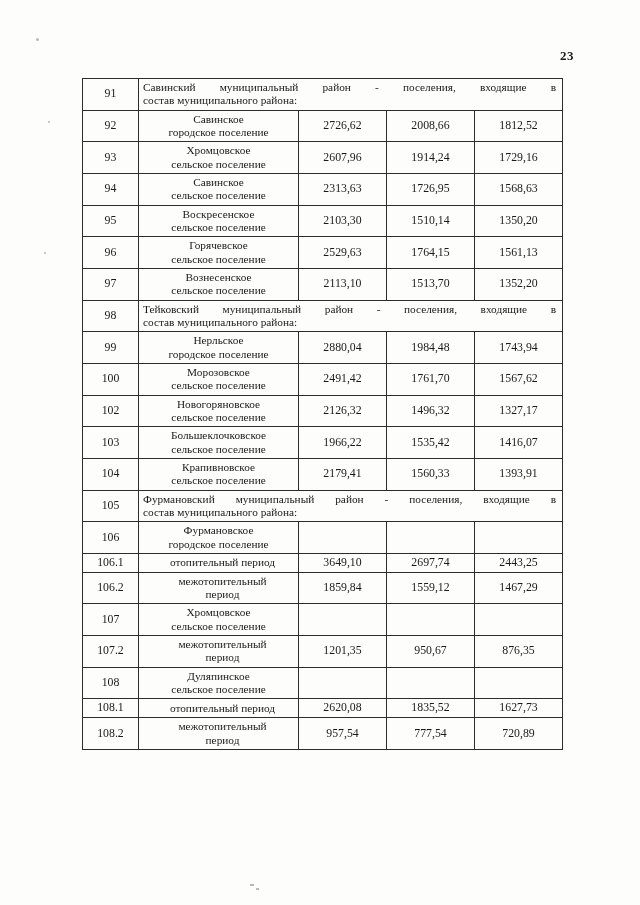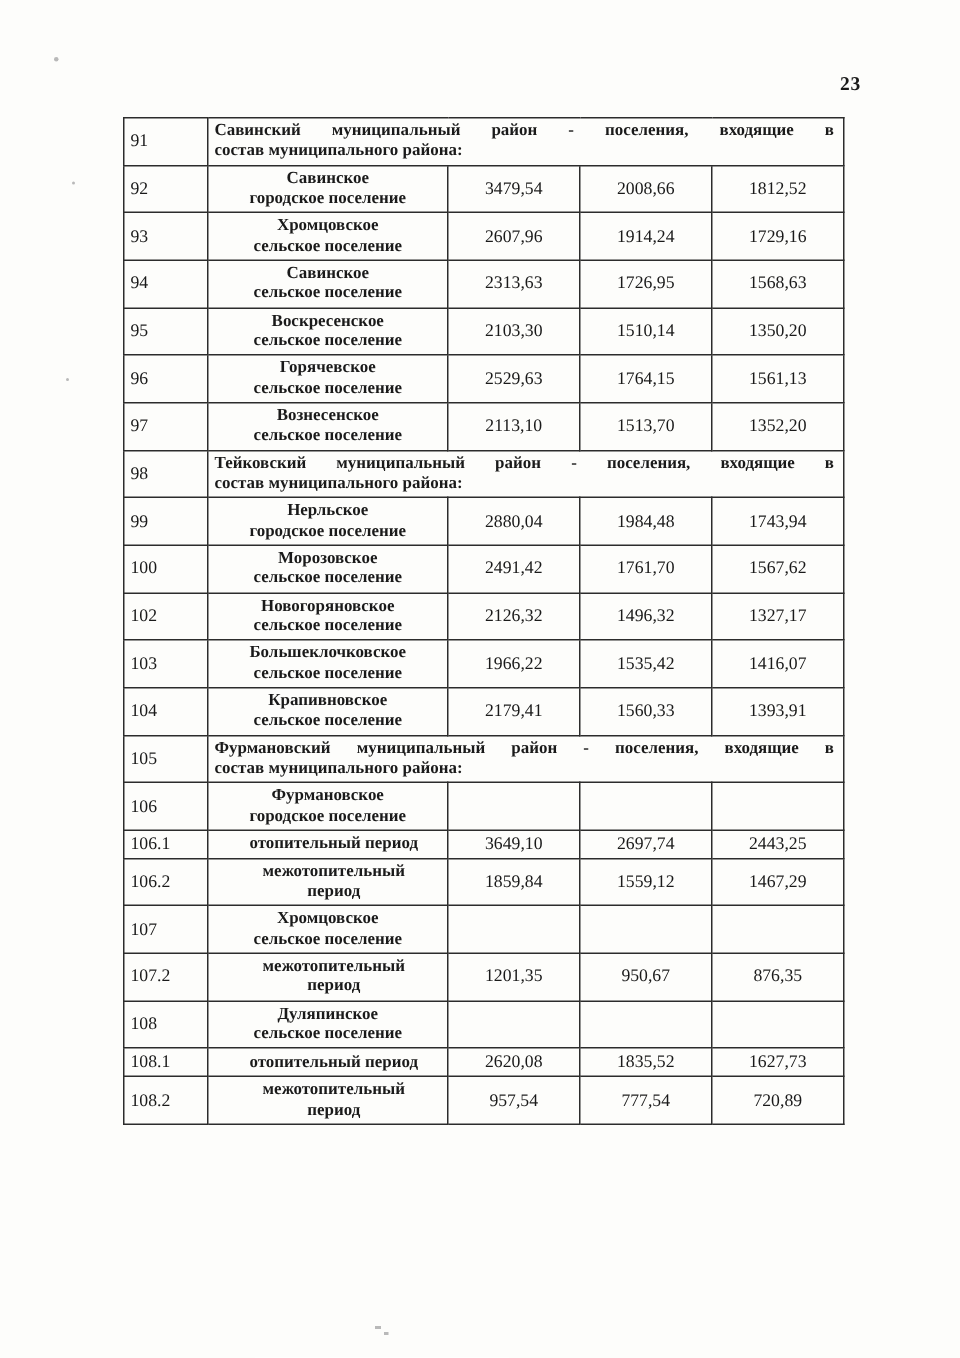--- a/index.html
+++ b/index.html
@@ -53,31 +53,30 @@
     padding: 2px 4px;
     vertical-align: middle;
     background: transparent;
   }
   col.c-num { width: 56px; }
   col.c-name { width: 160px; }
   col.c-v1 { width: 88px; }
   col.c-v2 { width: 88px; }
   col.c-v3 { width: 88px; }
   .num {
-    text-align: left;
+    text-align: center;
     font-size: 11.8px;
   }
   .name {
     text-align: center;
     padding-left: 5px;
   }
   .name .l1, .name .l2 {
     display: block;
     white-space: nowrap;
-    font-weight: bold;
   }
   .val {
     text-align: center;
     font-size: 11.8px;
   }
   .hdr-row td.name {
     text-align: justify;
     text-align-last: justify;
     padding-right: 6px;
     font-size: 11.3px;
@@ -124,21 +123,21 @@
             <span class="l1">Савинский муниципальный район - поселения, входящие в</span>
             <span class="l2">состав муниципального района:</span>
           </td>
         </tr>
         <tr>
           <td class="num">92</td>
           <td class="name">
             <span class="l1">Савинское</span>
             <span class="l2">городское поселение</span>
           </td>
-          <td class="val">3479,54</td>
+          <td class="val">2726,62</td>
           <td class="val">2008,66</td>
           <td class="val">1812,52</td>
         </tr>
         <tr>
           <td class="num">93</td>
           <td class="name">
             <span class="l1">Хромцовское</span>
             <span class="l2">сельское поселение</span>
           </td>
           <td class="val">2607,96</td>

